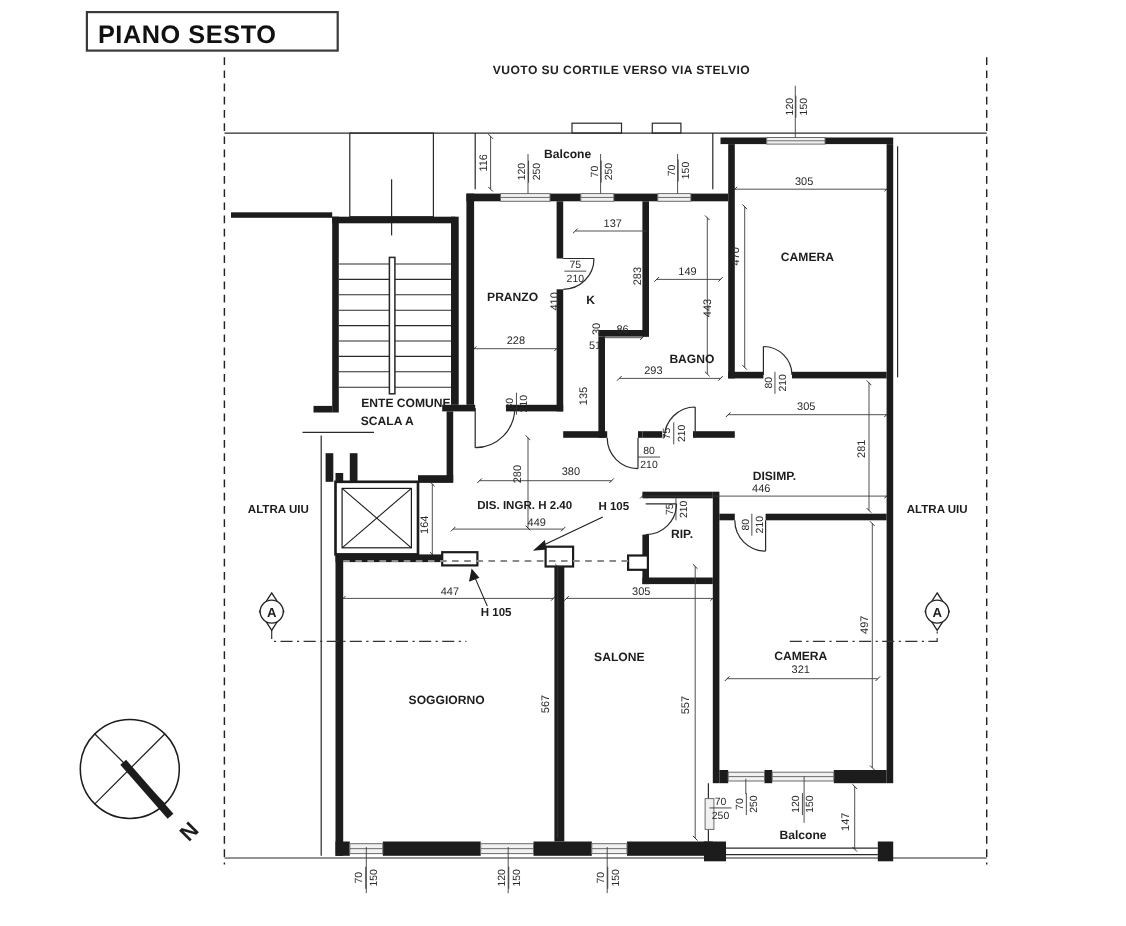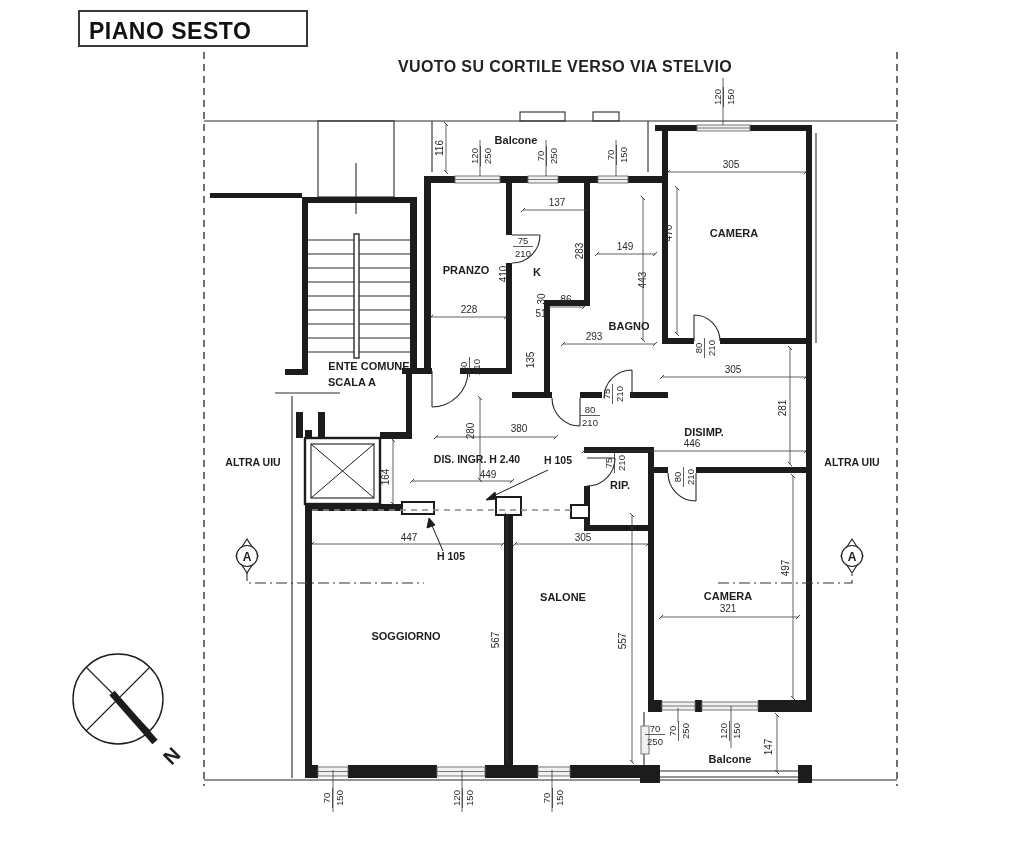--- a/index.html
+++ b/index.html
@@ -2,21 +2,21 @@
 <html><head>
 <meta charset="utf-8">
 <style>
   html,body{margin:0;padding:0;background:#ffffff;}
   .page{position:relative;width:1024px;height:842px;background:#fff;overflow:hidden;
         font-family:"Liberation Sans", sans-serif;color:#1d1d1d;}
   .title-box{position:absolute;left:78px;top:10px;width:226px;height:33px;
         border:2px solid #3a3a3a;display:flex;align-items:flex-end;background:#fff;}
   .title-box span{font-size:23px;font-weight:bold;letter-spacing:.5px;padding-left:9px;color:#111;}
   .top-label{position:absolute;left:380px;top:58px;width:370px;text-align:center;
-        font-size:16px;font-weight:bold;letter-spacing:.4px;color:#222;}
+        font-size:11px;font-weight:bold;letter-spacing:.4px;color:#222;}
   svg{position:absolute;left:0;top:0;}
   svg text{fill:#1d1d1d;}
   .room{font:bold 11px "Liberation Sans",sans-serif;}
   .anno{font:bold 10.5px "Liberation Sans",sans-serif;}
   .dim{font:10px "Liberation Sans",sans-serif;fill:#2a2a2a;}
   .frac{font:9.5px "Liberation Sans",sans-serif;fill:#2a2a2a;}
   .mark{font:bold 12px "Liberation Sans",sans-serif;}
   .north{font:bold 20px "Liberation Sans",sans-serif;}
 </style>
 </head>

